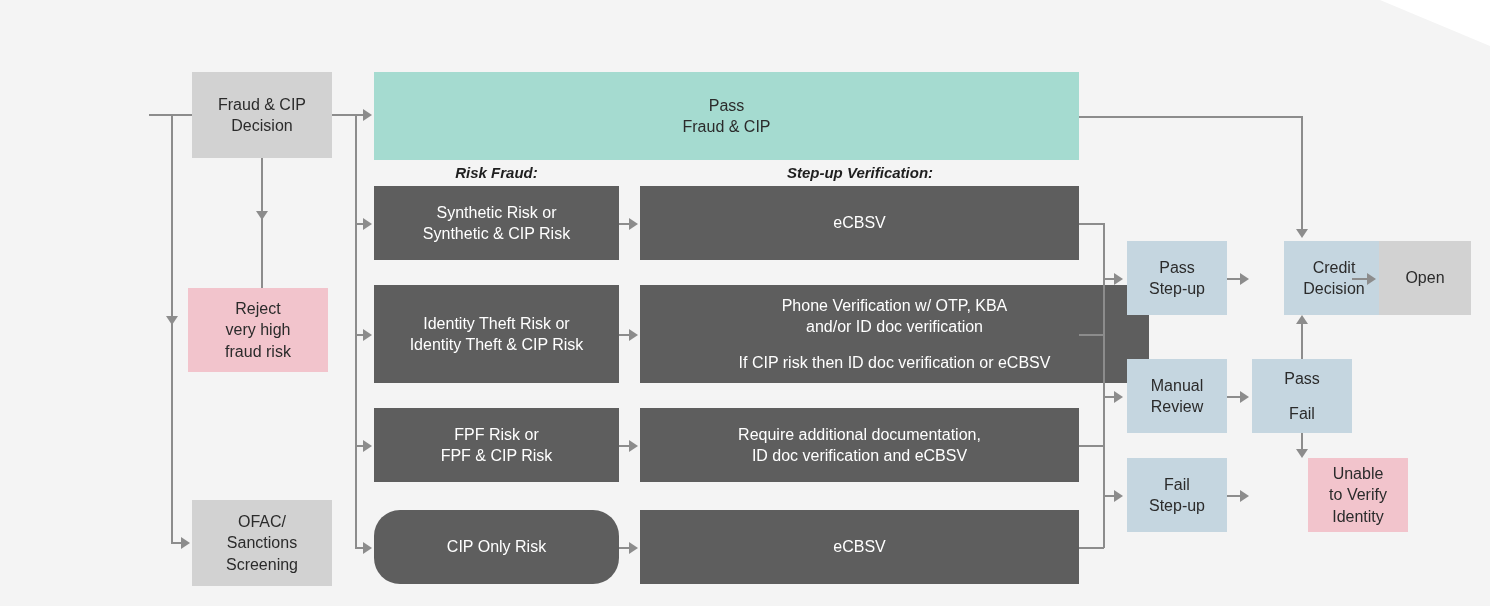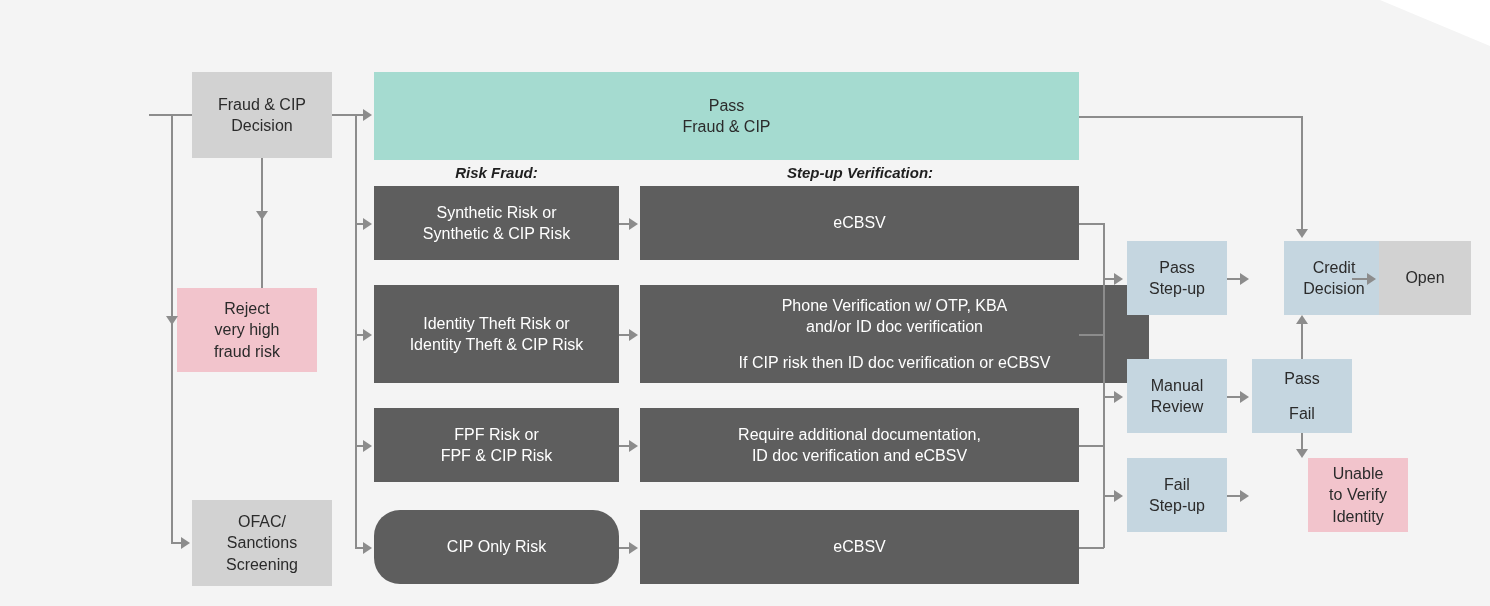--- a/index.html
+++ b/index.html
@@ -86,21 +86,21 @@
 <body>
 
 <div id="canvas">
 
   <div id="corner-notch"></div>
 
 
   <div class="node n-gray" style="left:192px; top:72px; width:140px; height:86px;">Fraud &amp; CIP
 Decision</div>
 
-  <div class="node n-pink" style="left:177px; top:288px; width:140px; height:84px;">Reject
+  <div class="node n-pink" style="left:188px; top:288px; width:140px; height:84px;">Reject
 very high
 fraud risk</div>
 
   <div class="node n-gray" style="left:192px; top:500px; width:140px; height:86px;">OFAC/
 Sanctions
 Screening</div>
 
   <div class="ln ln-h" style="left:149px; top:114px; width:43px;"></div>
   <div class="ln ln-v" style="left:171px; top:114px; height:429px;"></div>
   <div class="ln ln-h" style="left:171px; top:542px; width:12px;"></div>

